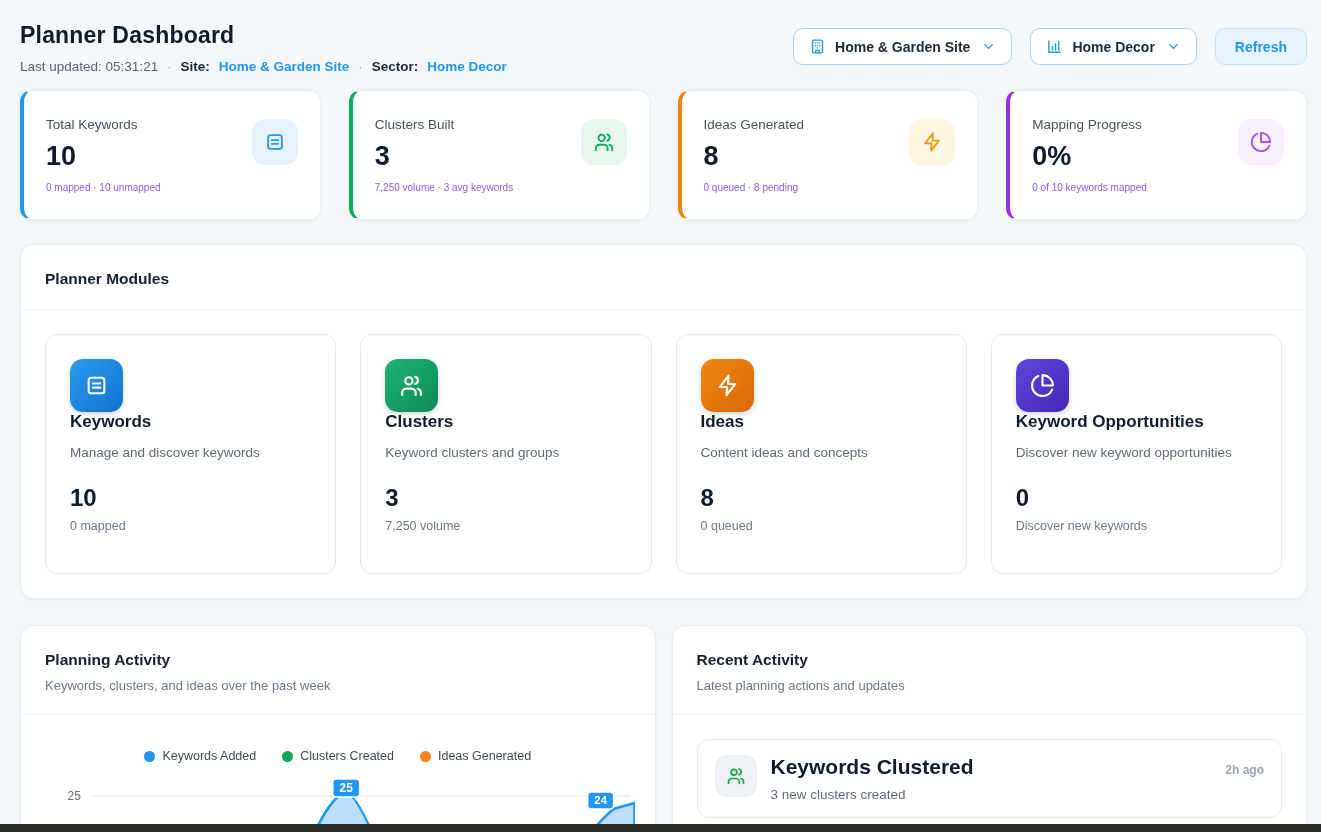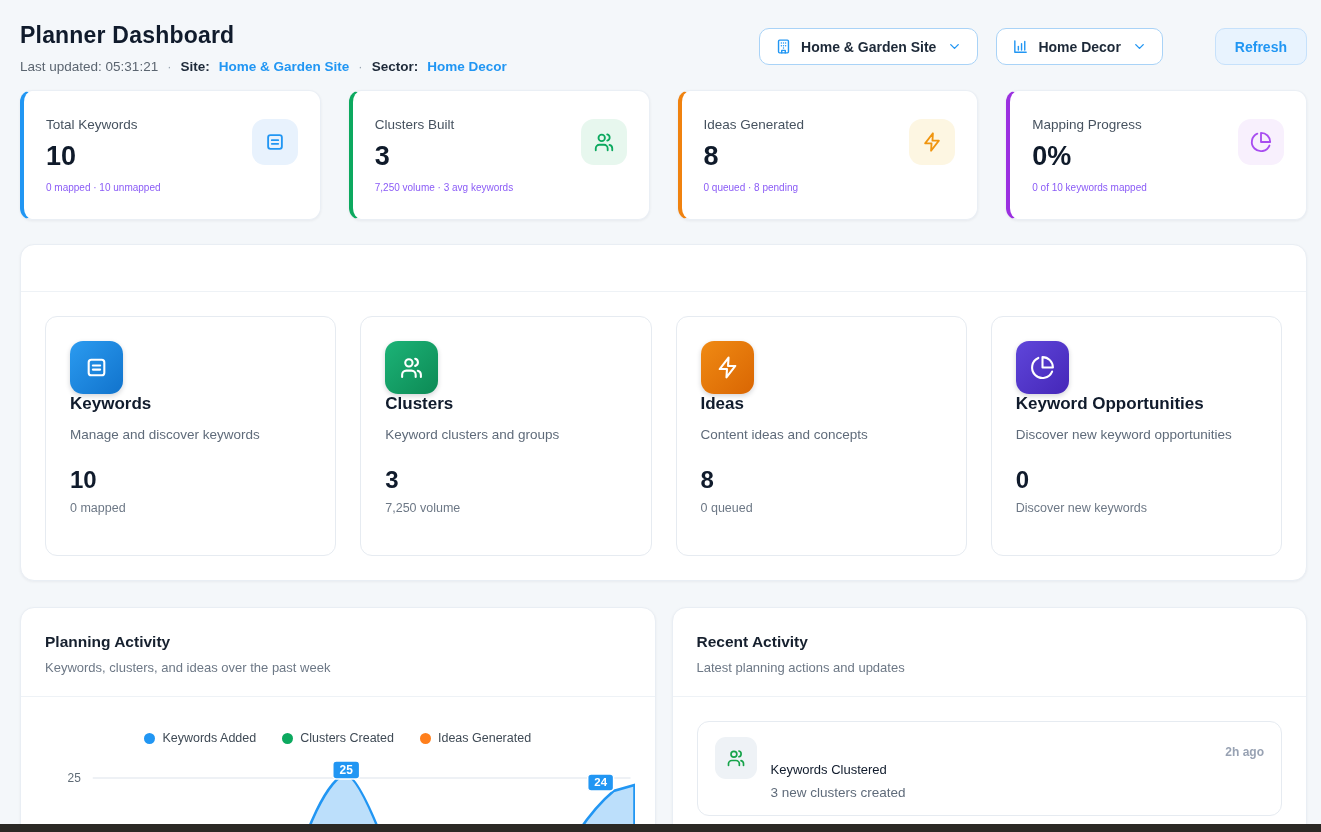--- a/index.html
+++ b/index.html
@@ -22,21 +22,21 @@
   .topbar-right { display:flex; gap:18px; align-items:center; margin-top:8px; }
   .select-btn {
     display:flex; align-items:center; gap:9px; height:37px; padding:0 15px;
     background:#ffffff; border:1.5px solid #a9d3f7; border-radius:10px;
     font-family:inherit; font-size:14px; font-weight:700; color:#1d2938; cursor:pointer;
   }
   .select-btn .btn-ic { color:#2196f3; display:flex; }
   .select-btn .chev { color:#2196f3; display:flex; margin-left:2px; }
   .refresh-btn {
     height:37px; padding:0 19px; background:#e8f3fe; border:1.5px solid #c6e1fb;
-    border-radius:10px; color:#2196f3; font-family:inherit; font-size:14px; font-weight:700; cursor:pointer;margin-left:34px;
+    border-radius:10px; color:#2196f3; font-family:inherit; font-size:14px; font-weight:700; cursor:pointer;
   }
   svg.ic { display:block; }
 
   
   .stats-grid { display:grid; grid-template-columns:repeat(4,1fr); gap:28px; margin-top:16px; }
   .stat-card {
     background:#fff; border:1px solid #eaeff5; border-radius:12px;
     padding:20px 22px; min-height:130px; display:flex; justify-content:space-between;
     box-shadow:0 1px 3px rgba(16,24,40,.06);
   }
@@ -85,21 +85,21 @@
   .legend-dot { width:11px; height:11px; border-radius:50%; }
   .dot-blue { background:#2196f3; } .dot-green { background:#0ca95f; } .dot-orange { background:#ff7f1c; }
   svg.chart { display:block; width:100%; height:160px; margin-top:9px; }
 
   .recent-content { padding:24px; }
   .activity-item { display:flex; gap:14px; border:1px solid #e6ebf1; border-radius:12px; padding:15px 17px; background:#fff; cursor:pointer; }
   .activity-icon { width:42px; height:42px; border-radius:11px; background:#eef2f6; color:#16a34a; flex:none; display:flex; align-items:center; justify-content:center; }
   .activity-icon svg { width:20px; height:20px; }
   .activity-body { flex:1; }
   .activity-top { display:flex; justify-content:space-between; align-items:flex-start; }
-  .activity-title { font-size:13px; font-weight:400; color:#101b2c;margin-top:25px; }
+  .activity-title { font-size:21px; font-weight:700; color:#101b2c; }
   .activity-time { font-size:12px; color:#98a2b3; margin-top:8px;font-weight:bold; }
   .activity-desc { font-size:13.5px; color:#5f6b7a; margin-top:8px; }
 
   .bottom-strip { position:absolute; left:0; right:0; bottom:0; height:8px; background:#2b2925; z-index:30; }
 </style>
 </head>
 <body>
 
 <svg width="0" height="0" style="position:absolute" aria-hidden="true">
   <defs>
@@ -233,20 +233,21 @@
       <div class="stat-icon tint-purple">
           <svg class="ic" viewBox="0 0 24 24">
             <use href="#i-pie"></use>
           </svg>
         </div>
     </div>
   </div>
 
   <div class="panel modules-panel">
     <div class="panel-header">
+      <div class="panel-title">Planner Modules</div>
     </div>
     <div class="modules-grid">
       <div class="module-card">
         <div class="module-icon grad-blue">
             <svg class="ic" viewBox="0 0 24 24">
               <use href="#i-doc"></use>
             </svg>
           </div>
         <div class="module-title">Keywords</div>
         <div class="module-desc">Manage and discover keywords</div>

